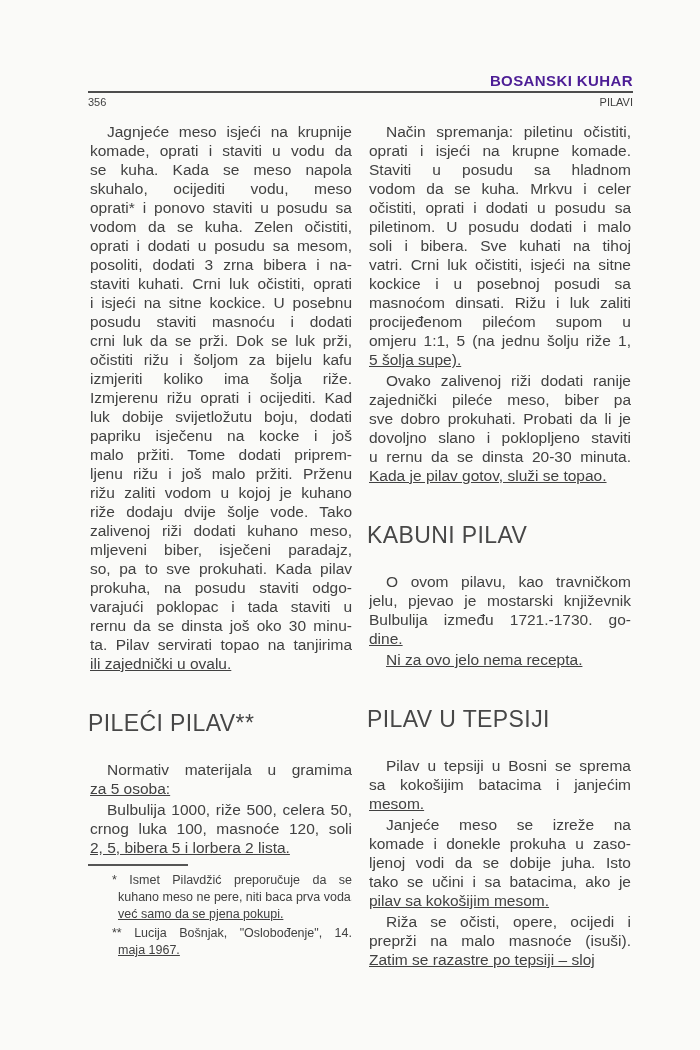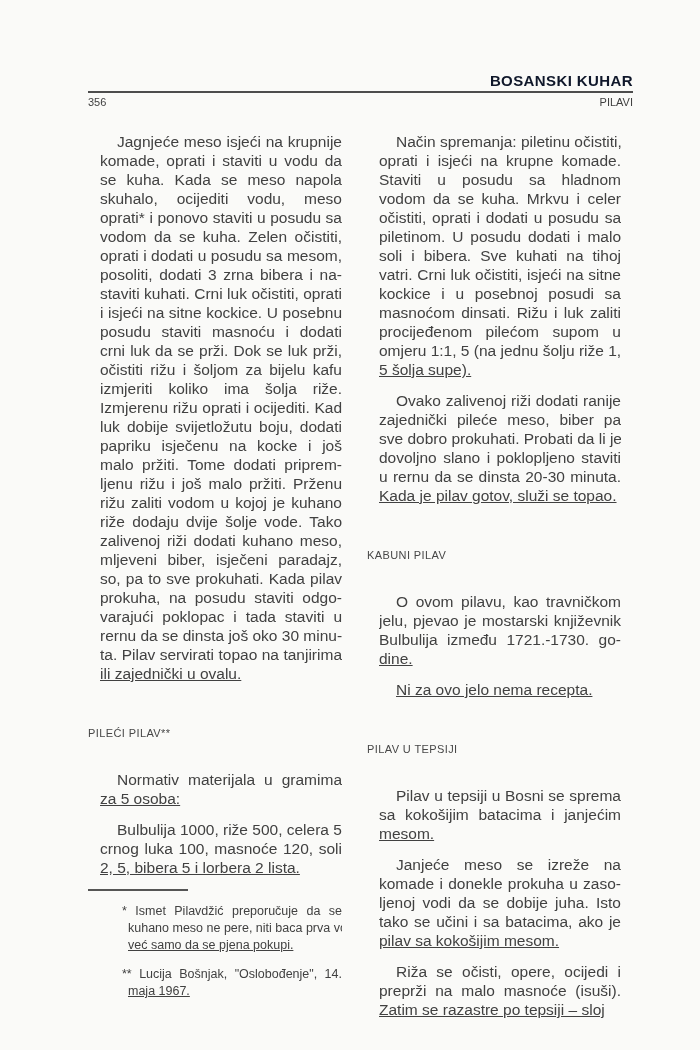--- a/index.html
+++ b/index.html
@@ -20,21 +20,21 @@
   .content {
     width: 545px;
     margin: 72px 0 0 88px;
   }
   
   .book-title {
     text-align: right;
     font-weight: bold;
     font-size: 15px;
     letter-spacing: 0.4px;
-    color: #0f172a;
+    color: #4c1d95;
     padding-bottom: 2px;
   }
   .header-rule {
     border-bottom: 2px solid #4d4d4d;
   }
   .header-row {
     display: flex;
     justify-content: space-between;
     font-size: 11px;
     padding-top: 3px;
@@ -43,33 +43,33 @@
   
   .columns {
     display: flex;
     gap: 13px;
     margin-top: 12px;
   }
   .col {
     width: 266px;
   }
   
-  .para { margin: 12px; }
+  .para { margin: 2px; }
   .line {
     font-size: 15.5px;
     line-height: 19px;
     white-space: nowrap;
     overflow: hidden;
     text-align: justify;
     text-align-last: justify;
   }
   .line.last  { text-align-last: left; text-decoration: underline; }
   .line.indent { padding-left: 17px; }
   .heading {
-    font-size: 11px;
+    font-size: 23px;
     letter-spacing: 0.4px;
     color: #474747;
     margin: 40px 0 26px 0;
     line-height: 21px;
   }
   .footnote-rule {
     width: 100px;
     border-top: 2px solid #555;
     margin: 7px 0 6px 0;
   }

